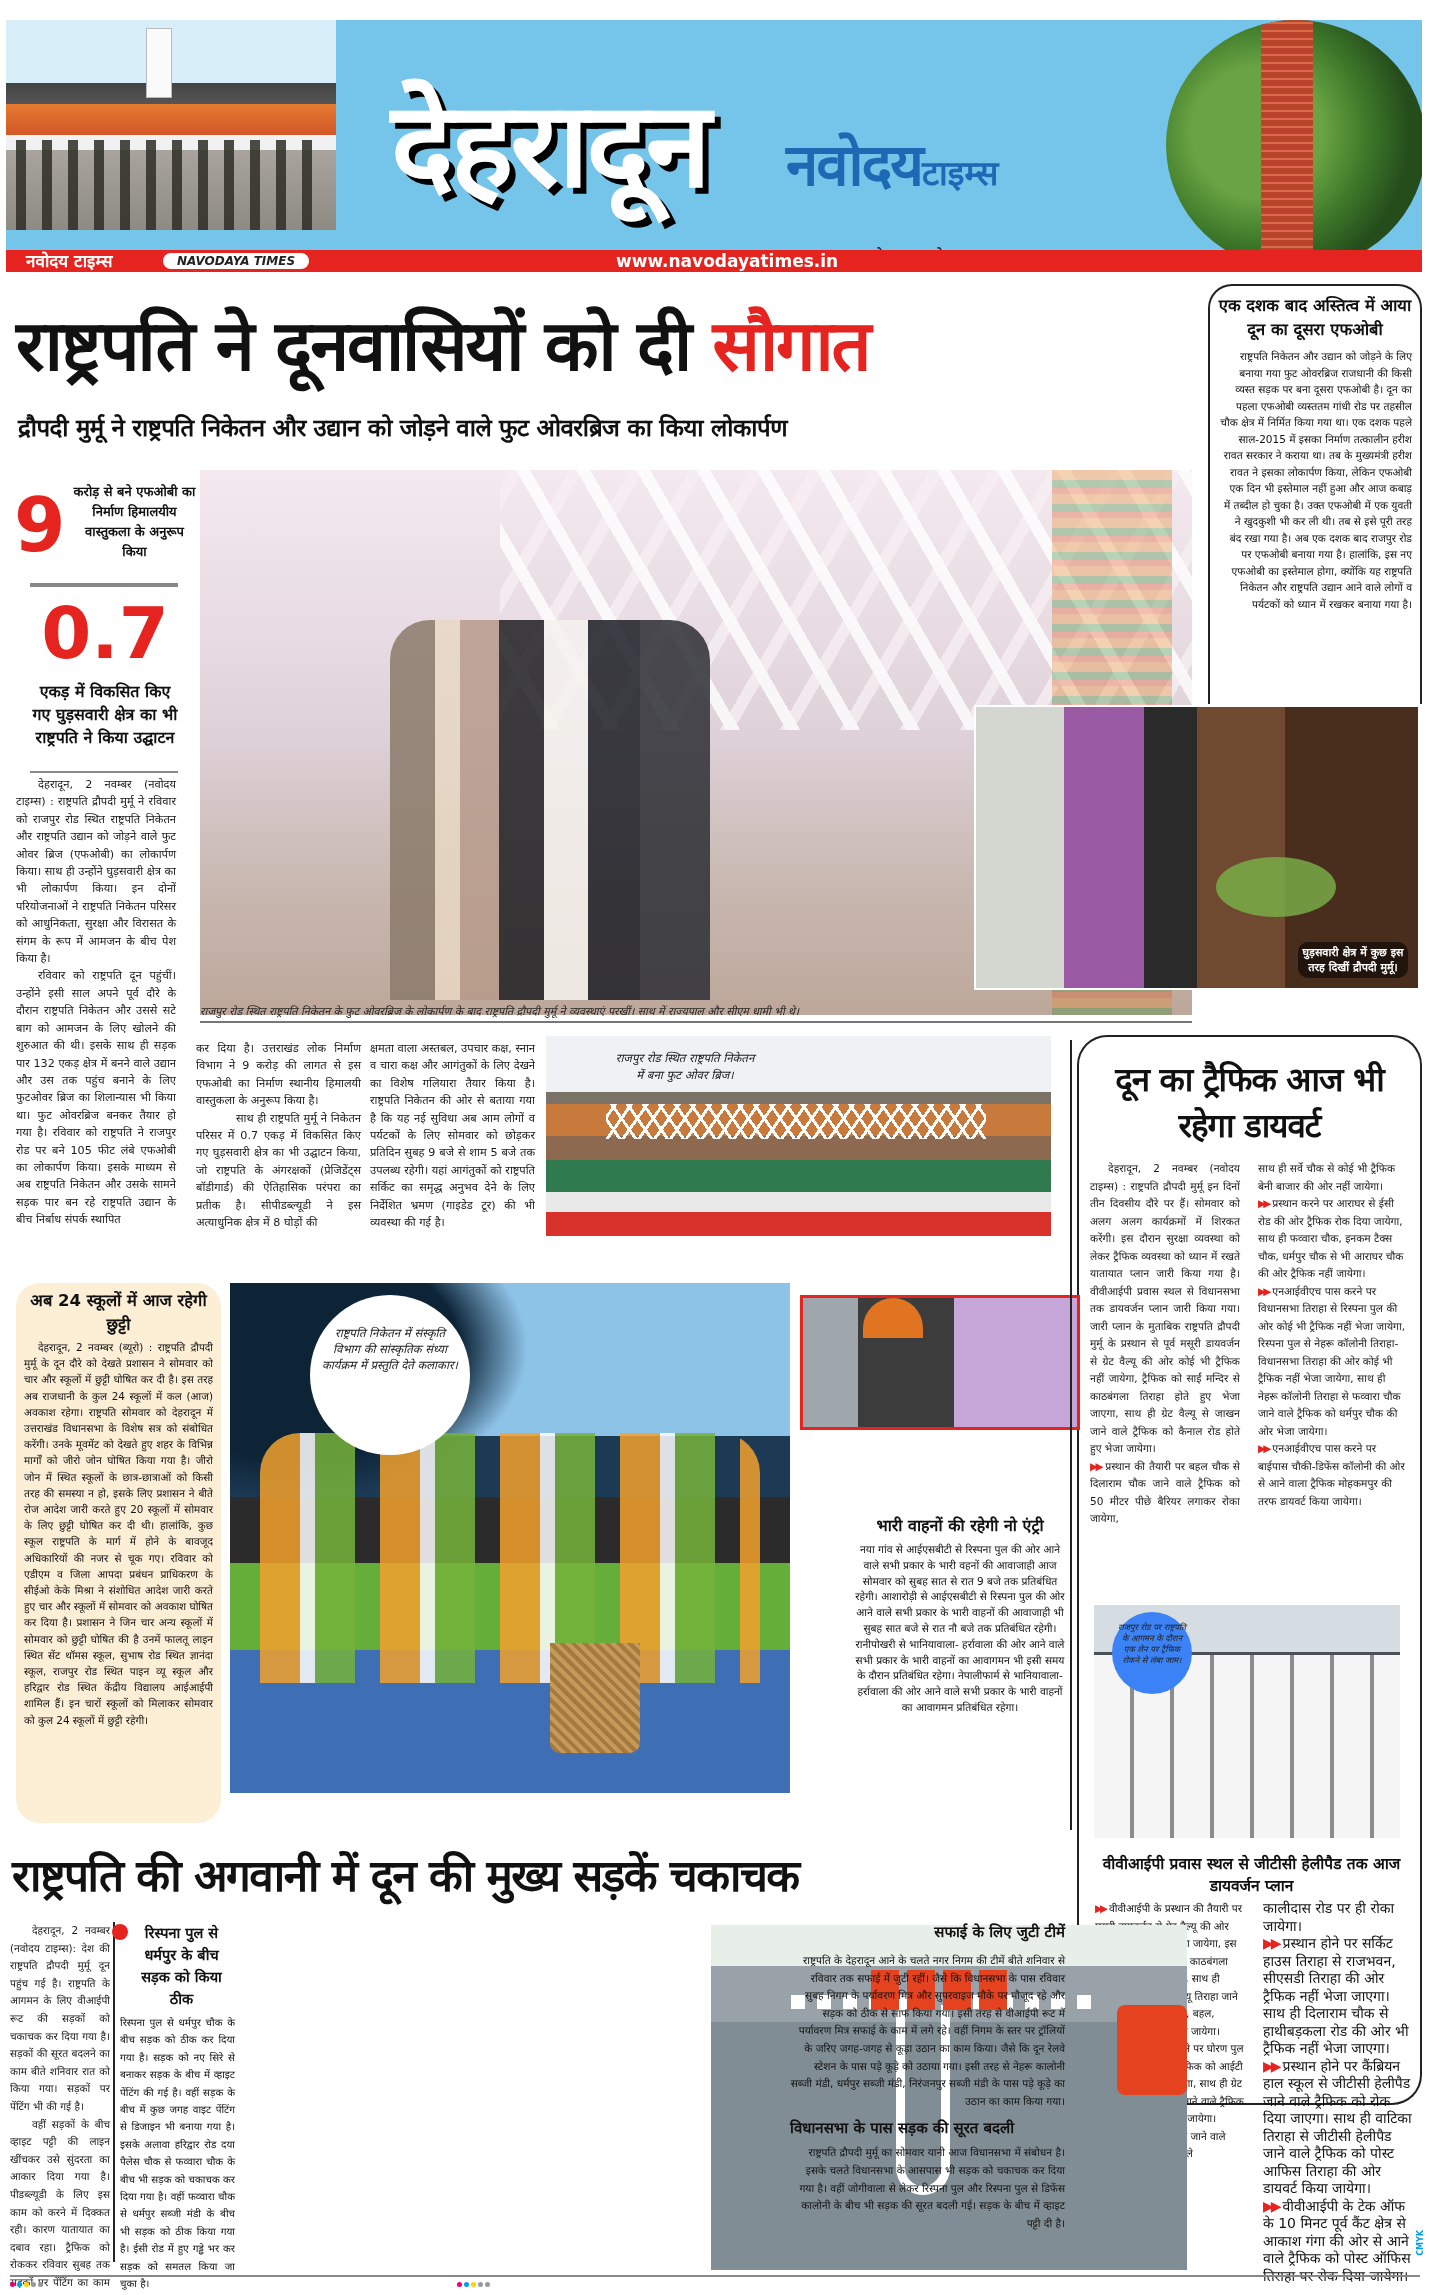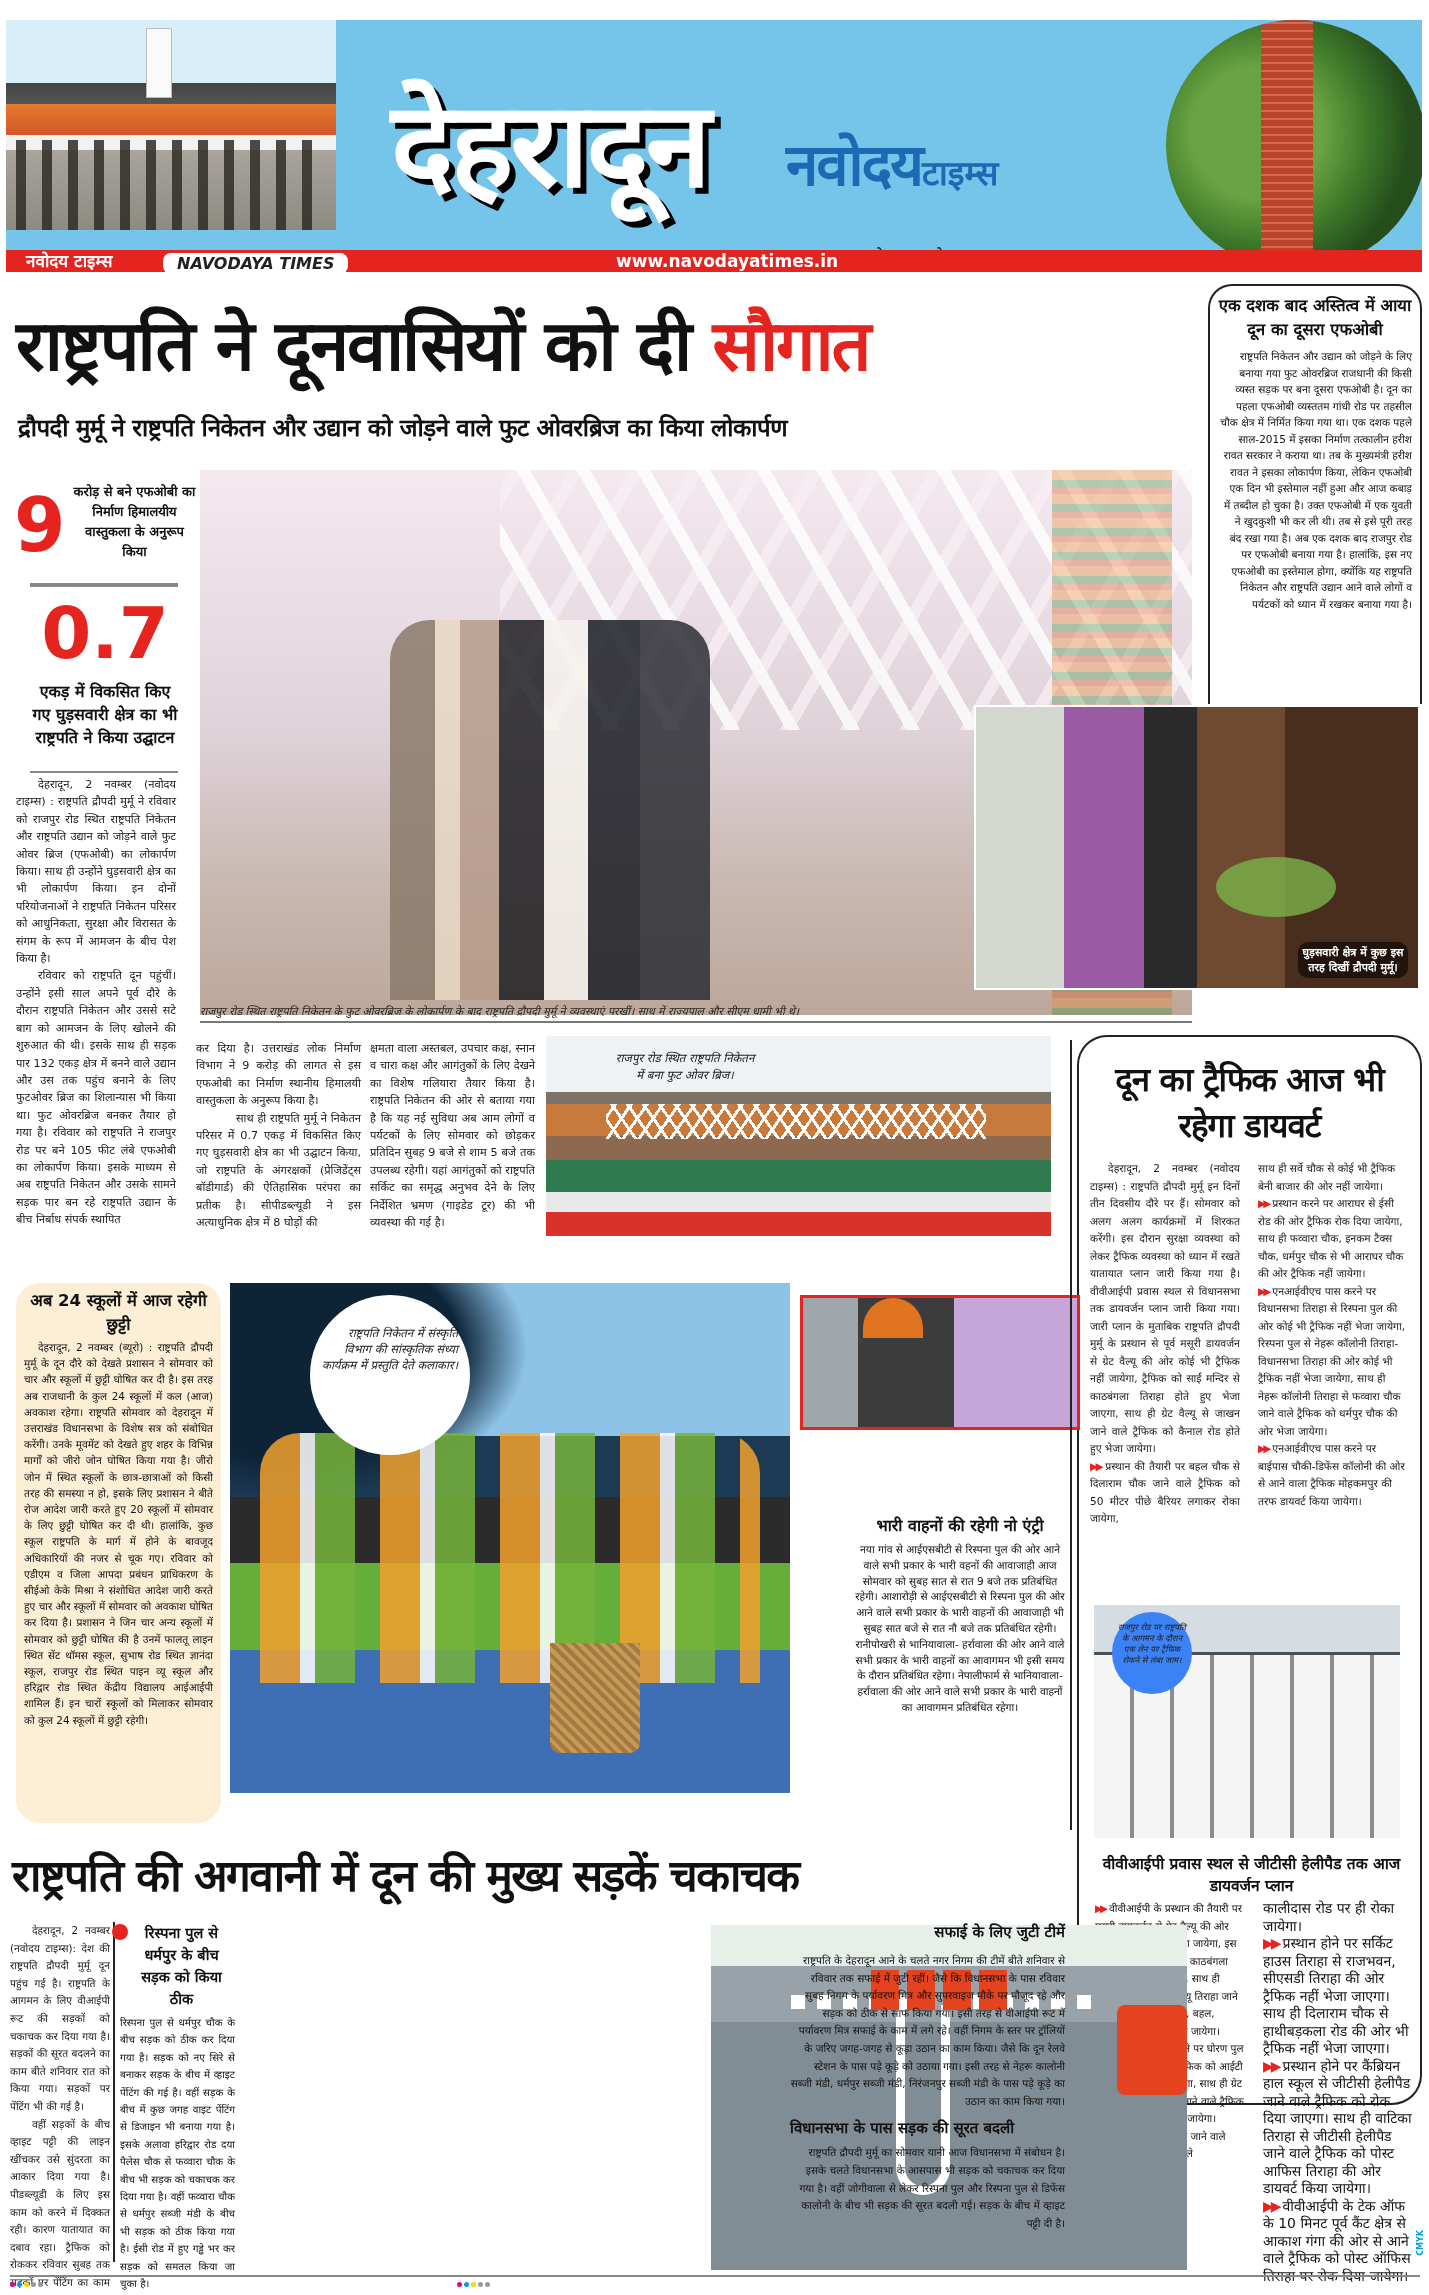--- a/index.html
+++ b/index.html
@@ -22,21 +22,21 @@
   .mast-photo-right .clocktower { position: absolute; left: 95px; top: 0; width: 52px; height: 250px;
     background: repeating-linear-gradient(0deg, #b9442b 0 6px, #d96b4b 6px 8px); }
   .mast-title { left: 385px; top: 40px; font-family: "DejaVu Sans", sans-serif; font-weight: 900; font-size: 118px; color: #fff; letter-spacing: -3px;
     text-shadow: 6px 6px 0 #000; }
   .mast-brand { left: 780px; top: 103px; font-weight: 900; font-size: 58px; color: #1d6ab4; letter-spacing: -2px; }
   .mast-brand small { font-size: 34px; font-weight: 700; letter-spacing: 0; }
   .mast-date { left: 870px; top: 225px; font-size: 13px; font-weight: 700; color: #222; }
   .mast-date .dot { display: inline-block; width: 8px; height: 8px; border-radius: 50%; background: #d11; margin: 0 5px; }
   .redbar { left: 6px; top: 250px; width: 1416px; height: 22px; background: #e52420; }
   .redbar .brand-hi { position: absolute; left: 20px; top: 0; color: #fff; font-weight: 900; font-size: 17px; line-height: 22px; }
-  .redbar .brand-en { position: absolute; left: 157px; top: 3px; background: #fff; color: #222; font-weight: 700; font-style: italic; font-size: 16px; padding: 1px 14px; border-radius: 8px; }
+  .redbar .brand-en { position: absolute; left: 157px; top: 3px; background: #fff; color: #222; font-weight: 700; font-style: italic; font-size: 12px; padding: 1px 14px; border-radius: 8px; }
   .redbar .url { position: absolute; left: 610px; top: 0; color: #fff; font-weight: 900; font-size: 17px; line-height: 22px; }
 
   
   .headline { left: 16px; top: 296px; font-size: 70px; font-weight: 900; letter-spacing: -2px; line-height: 100px; color: #111; white-space: nowrap; }
   .headline .red { color: #e5231f; }
   .subhead { left: 18px; top: 410px; font-size: 24px; font-weight: 900; color: #111; letter-spacing: -0.5px; white-space: nowrap; }
 
   
   .stat9 { left: 14px; top: 480px; width: 180px; height: 110px; }
   .stat9 .num { position: absolute; left: 0; top: 0; font-size: 74px; font-weight: 900; color: #e5231f; line-height: 90px; }
@@ -67,21 +67,21 @@
   .ph-bridge .lattice { position: absolute; left: 60px; top: 68px; width: 380px; height: 35px;
     background: repeating-linear-gradient(55deg, transparent 0 10px, #fff 10px 13px), repeating-linear-gradient(-55deg, transparent 0 10px, #fff 10px 13px); }
   .bridge-caption { left: 615px; top: 1050px; width: 140px; text-align: center; font-size: 11.5px; font-style: italic; line-height: 17px; color: #222; }
 
   .ph-dance { left: 230px; top: 1283px; width: 560px; height: 510px;
     background: linear-gradient(180deg, #8ec3e8 0 30%, #1d3a55 30% 42%, #2b2b2b 42% 55%, #66ae3a 55% 72%, #3e6eb3 72% 100%); }
   .ph-dance .tree { position: absolute; left: 0; top: 0; width: 300px; height: 220px; background: radial-gradient(ellipse at 20% 30%, #0d2437 0 50%, transparent 70%); }
   .ph-dance .dancers { position: absolute; left: 30px; top: 150px; width: 500px; height: 250px;
     background: repeating-linear-gradient(90deg, #f2a12c 0 40px, #ffffff 40px 55px, #76b33a 55px 95px, transparent 95px 120px); border-radius: 40px 40px 0 0; opacity: .85; }
   .ph-dance .basket { position: absolute; left: 320px; top: 360px; width: 90px; height: 110px; background: repeating-linear-gradient(45deg, #c49a58 0 4px, #a6793f 4px 8px); border-radius: 0 0 10px 10px; }
-  .dance-bubble { left: 310px; top: 1295px; width: 160px; height: 160px; border-radius: 50%; background: #fff; text-align: right; font-size: 11.5px; font-style: italic; line-height: 16px; padding: 30px 12px 0; color: #222; }
+  .dance-bubble { left: 310px; top: 1295px; width: 160px; height: 160px; border-radius: 50%; background: #fff; text-align: center; font-size: 11.5px; font-style: italic; line-height: 16px; padding: 30px 12px 0; color: #222; }
   .ph-guv { left: 800px; top: 1295px; width: 280px; height: 135px; border: 3px solid #e5231f;
     background: linear-gradient(90deg, #9fa7ad 0 20%, #3c3c3c 20% 55%, #c6a6d8 55% 100%); }
   .ph-guv .turban { position: absolute; left: 60px; top: 0; width: 60px; height: 40px; background: #e07420; border-radius: 30px 30px 0 0; }
 
   .ph-traffic { left: 1094px; top: 1605px; width: 306px; height: 233px;
     background: linear-gradient(180deg, #d6dde2 0 20%, #4a5158 20% 28%, #e9eaec 28% 100%); }
   .ph-traffic .cars { position: absolute; left: 0; top: 50px; width: 306px; height: 183px;
     background: repeating-linear-gradient(90deg, #f5f5f5 0 36px, #8a8c90 36px 40px), repeating-linear-gradient(0deg, transparent 0 30px, rgba(40,40,40,.25) 30px 34px); }
   .traffic-bubble { left: 1112px; top: 1612px; width: 80px; height: 82px; border-radius: 50%; background: #3b82f6; font-size: 8.3px; font-style: italic; text-align: center; line-height: 11px; padding: 10px 6px 0; color: #222; }
 

